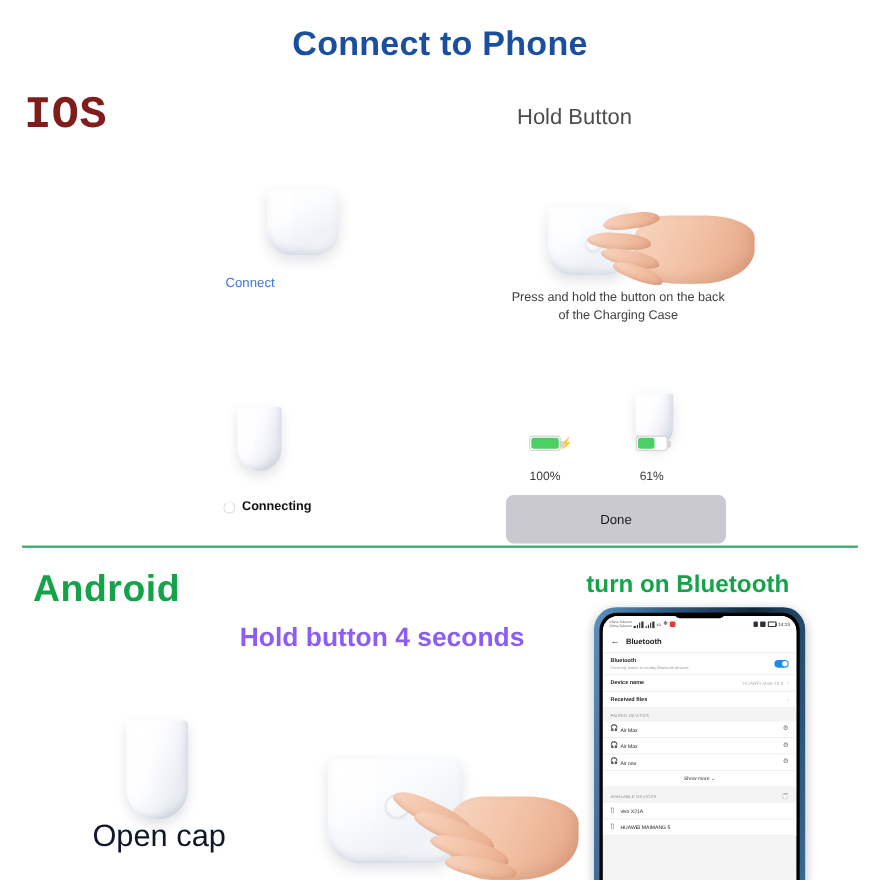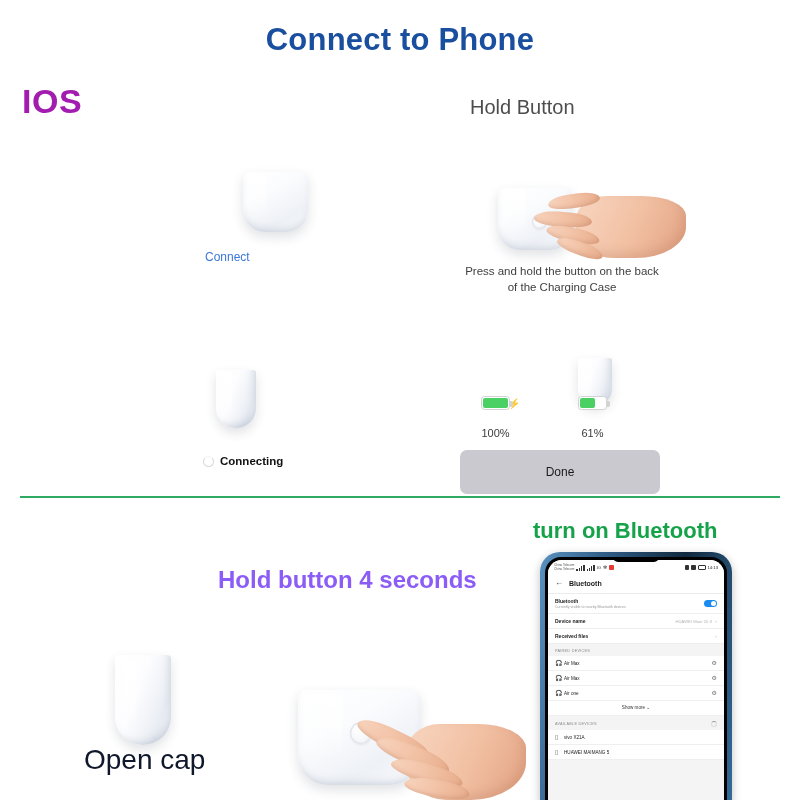--- a/index.html
+++ b/index.html
@@ -13,22 +13,23 @@
 
   
   .main-title {
     position: absolute; left: 0; top: 22px; width: 800px;
     text-align: center;
     font-size: 31px; font-weight: bold; letter-spacing: .2px;
     color: #1a4fa0;
   }
   .ios-label {
     position: absolute; left: 22px; top: 82px;
-    font-size: 34px; font-weight: bold; color: #a21caf;
+    font-size: 41px; font-weight: bold; color: #7f1d1d;
     letter-spacing: .5px;
+    font-family: Liberation Mono, monospace;
   }
   .android-label {
     position: absolute; left: 30px; top: 516px;
     font-size: 34px; font-weight: bold; color: #15a34a;
     letter-spacing: .5px;
   }
   .green-divider {
     position: absolute; left: 20px; top: 496px; width: 760px; height: 2px;
     background: #2eaa63;
   }
@@ -271,20 +272,21 @@
     <div class="batt-shell">
       <div class="batt-fill" style="width:61%"></div>
     </div>
     <div class="batt-pct">61%</div>
   </div>
 
   <div class="done-button">Done</div>
 
   <div class="green-divider"></div>
 
+  <div class="android-label">Android</div>
   <div class="hold4-text">Hold button 4 seconds</div>
   <div class="turn-on-bt-text">turn on Bluetooth</div>
 
   <div class="earbud" style="left:115px; top:655px; width:56px; height:90px;"></div>
   <div class="open-cap-text">Open cap</div>
 
   <div style="position:absolute; left:298px; top:690px; width:230px; height:110px;">
     <div class="case-closed" style="left:0; top:0; width:122px; height:95px; border-radius:8px 8px 30px 30px;"></div>
     <div class="case-btn" style="left:52px; top:32px; width:22px; height:22px;"></div>
     <div class="hand">

